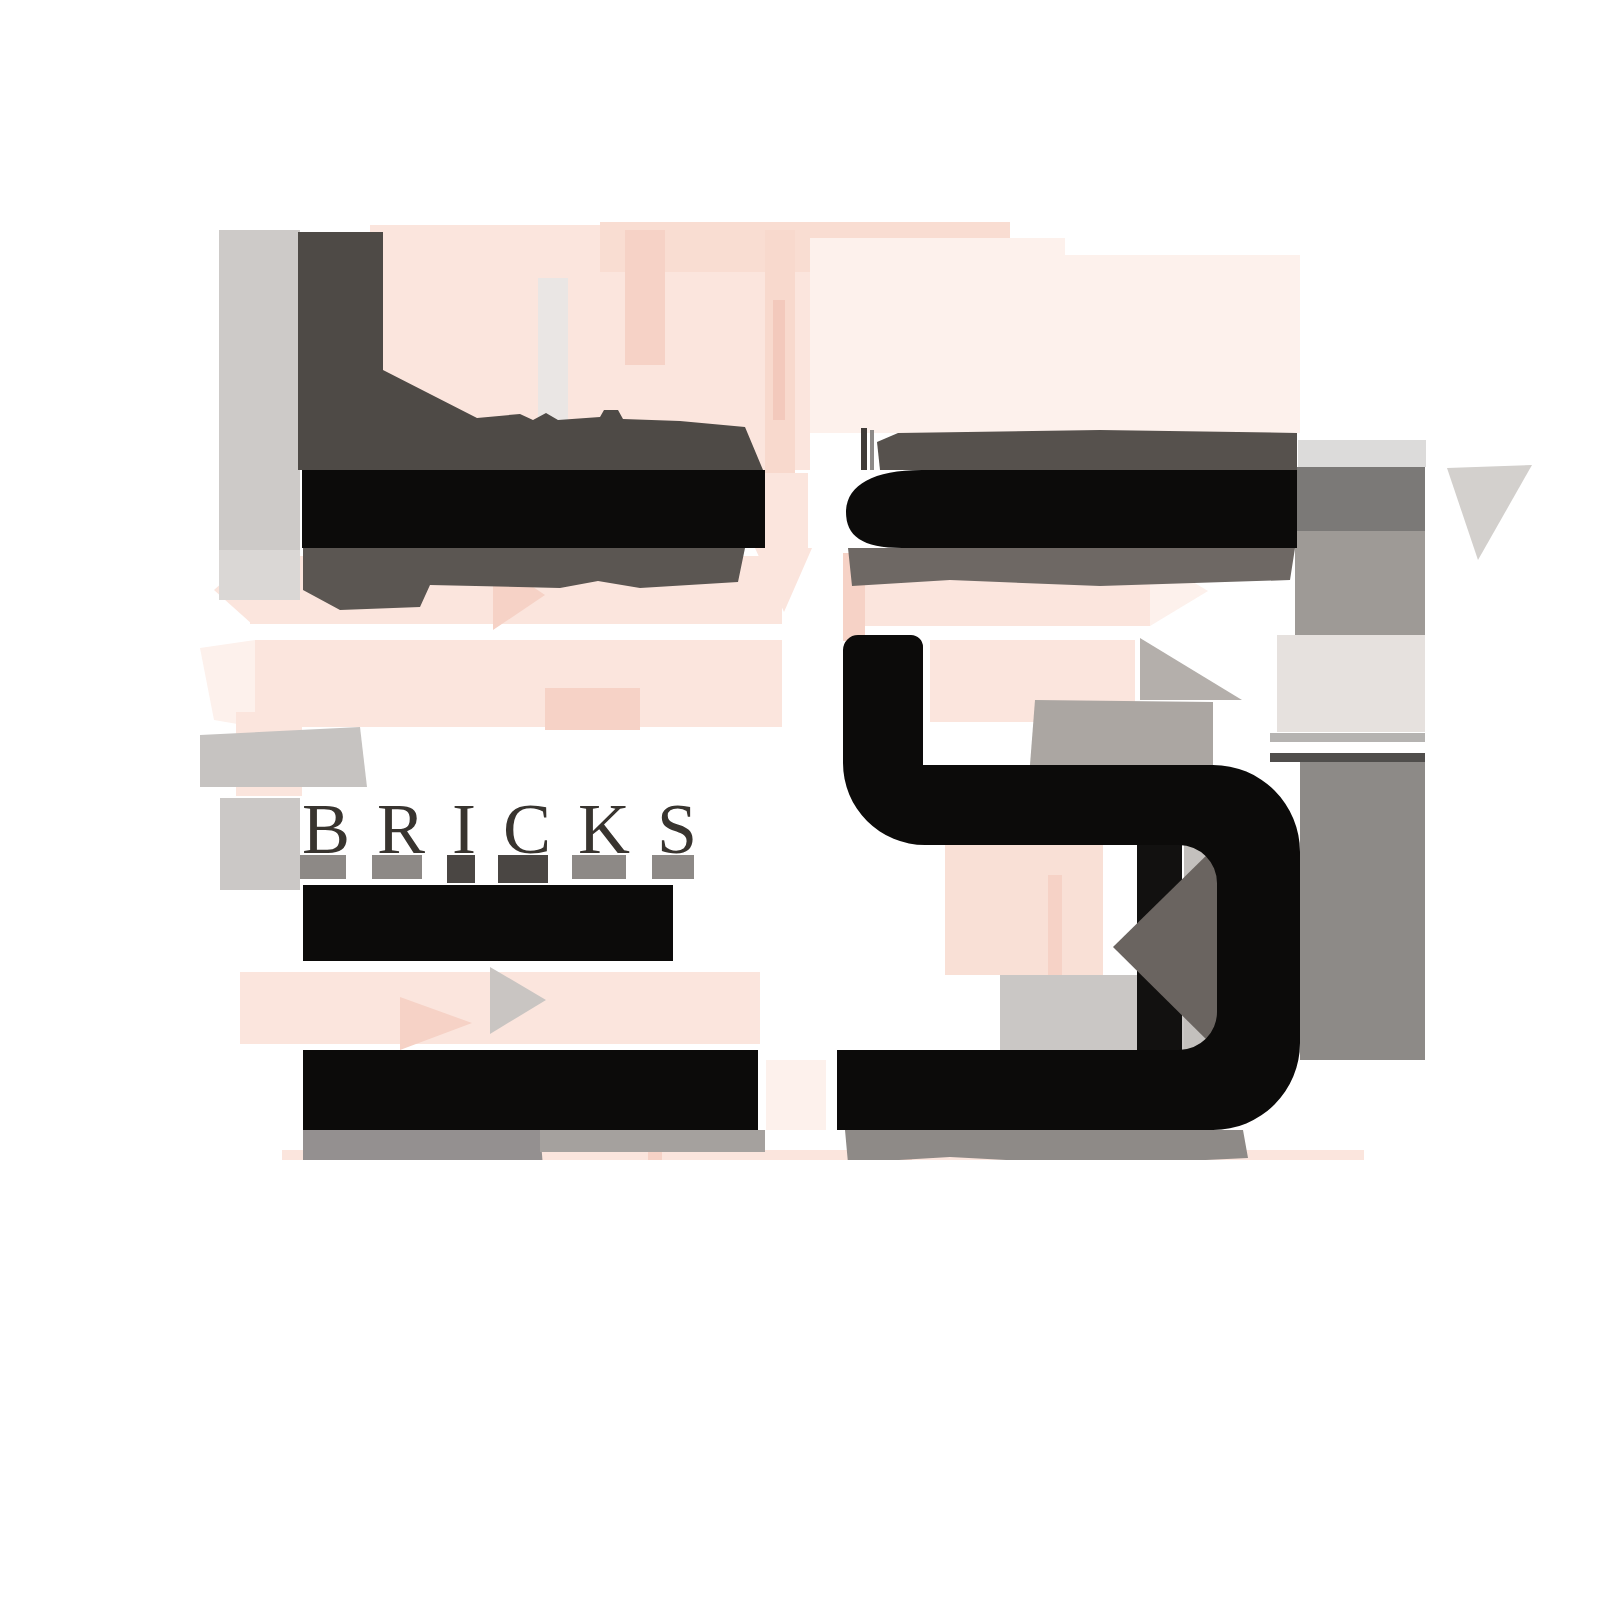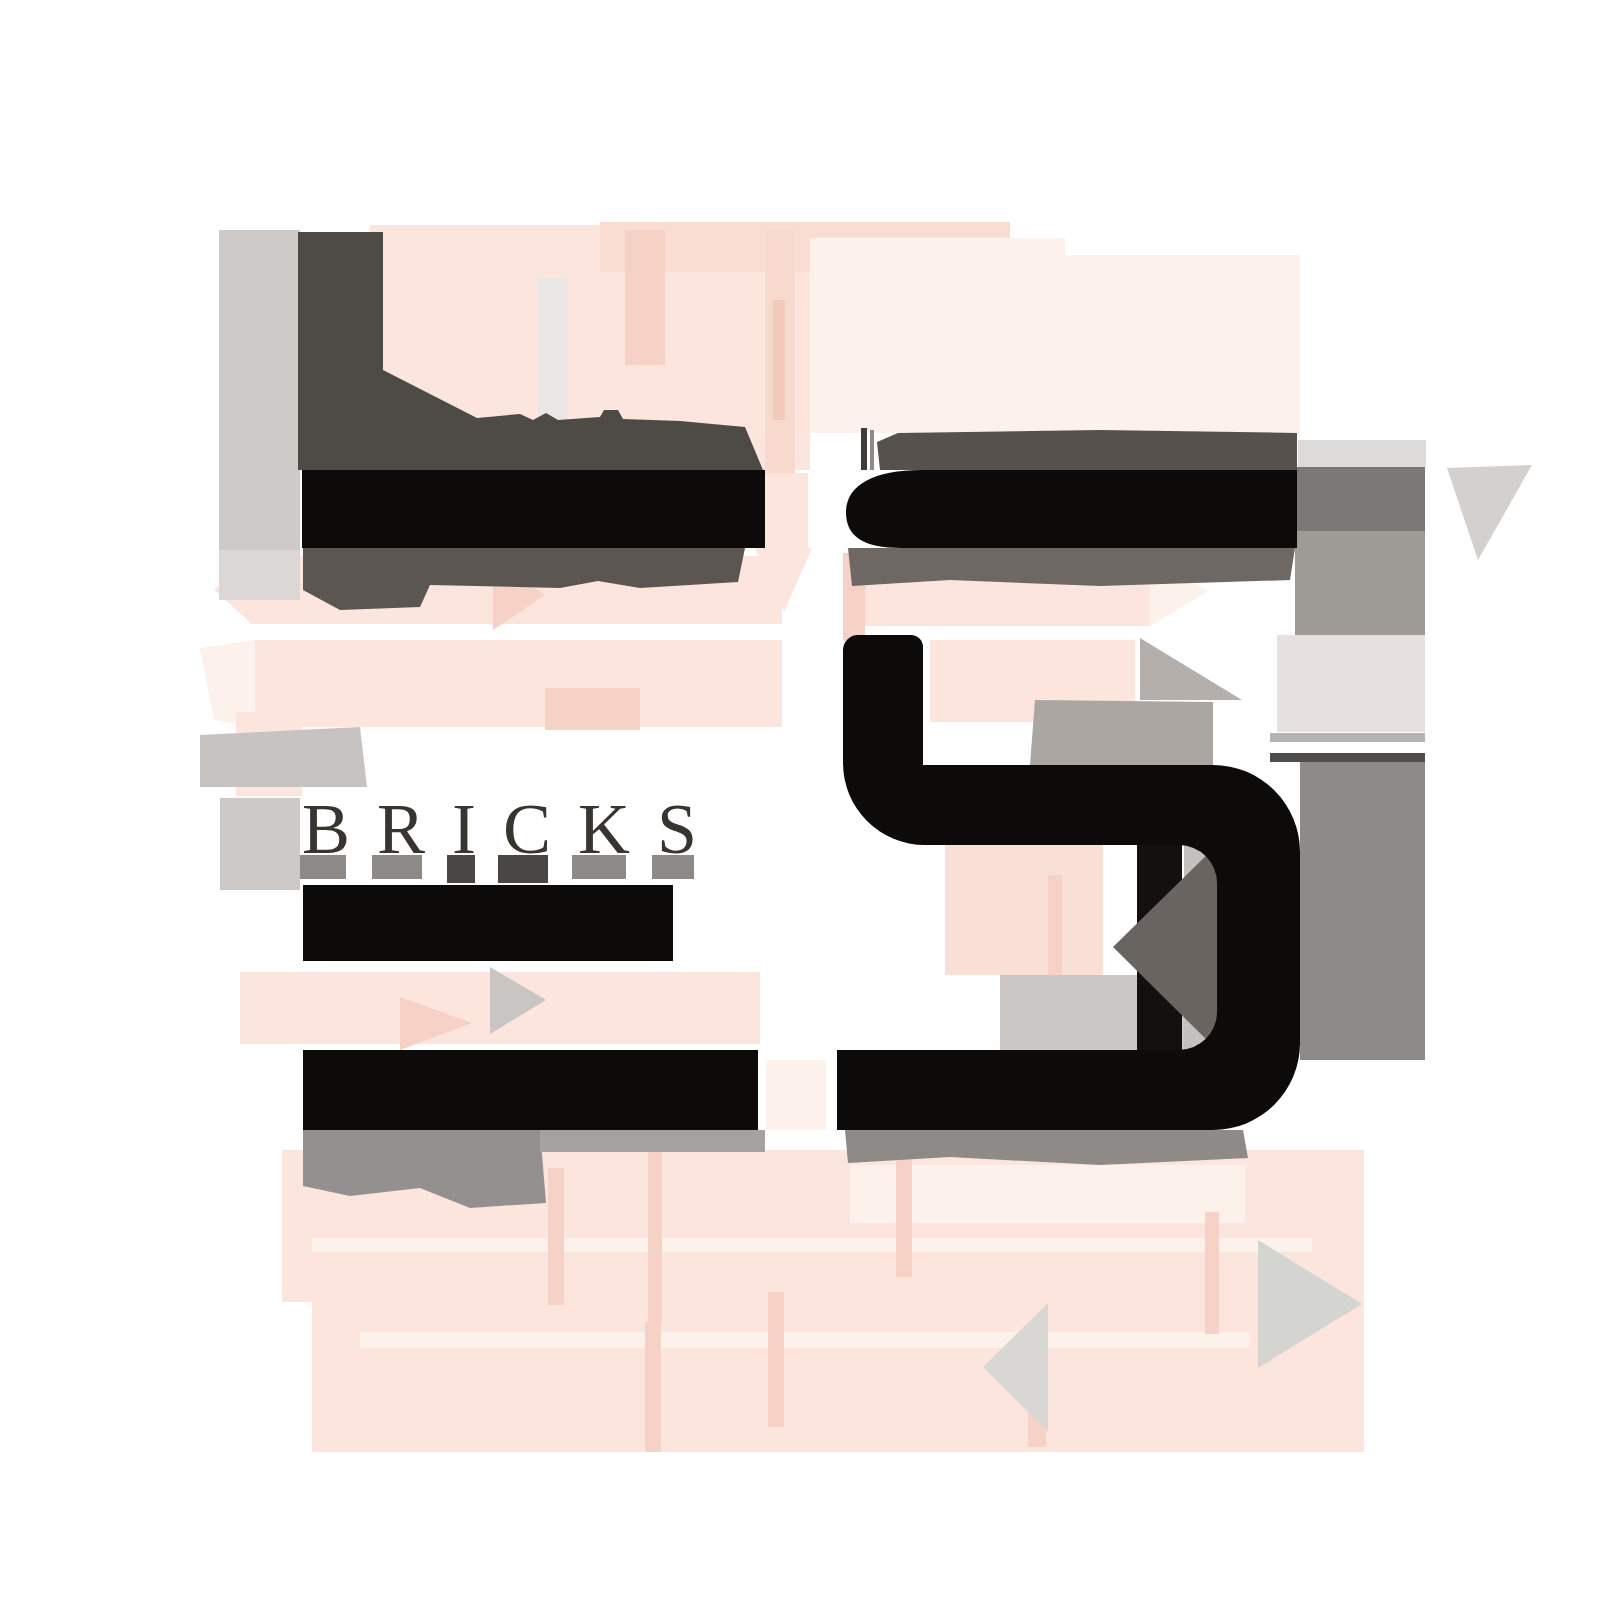--- a/index.html
+++ b/index.html
@@ -1,17 +1,17 @@
 <!DOCTYPE html>
 <html style="--c-bg: #ffffff; --c-ink: #0c0b0a; --c-wordmark: #38342f; --c-pink: #fbe5dd; --c-pinkLight: #fdf1ec; --c-pinkDeep: #f6d2c6; --c-grayLight: #cdcac8; --c-grayMid: #9b9794; --c-grayDark: #4e4a46; --c-grayHalo: #6e6864; --c-grayBelow: #8e8a87; --c-loopTri: #6a6460;"><head>
 <meta charset="utf-8">
 <style>
   html,body{margin:0;padding:0;background:#fff;}
   body{width:1600px;height:1600px;font-family:"Liberation Sans",sans-serif;}
-  .stage{position:relative;width:1600px;height:1600px;background:var(--c-bg,#fff);overflow:hidden;}
+  .stage{position:relative;width:1600px;height:1160px;background:var(--c-bg,#fff);overflow:hidden;}
   svg{display:block;width:1600px;height:1600px;}
   .ink{fill:var(--c-ink,#0c0b0a);}
   .pink{fill:var(--c-pink,#fbe5dd);}
   .pinkLight{fill:var(--c-pinkLight,#fdf1ec);}
   .pinkDeep{fill:var(--c-pinkDeep,#f6d2c6);}
   .grayLight{fill:var(--c-grayLight,#cdcac8);}
   .grayDark{fill:var(--c-grayDark,#4e4a46);}
   .grayHalo{fill:var(--c-grayHalo,#6e6864);}
   .grayBelow{fill:var(--c-grayBelow,#8e8a87);}
   .loopTri{fill:var(--c-loopTri,#6a6460);}

